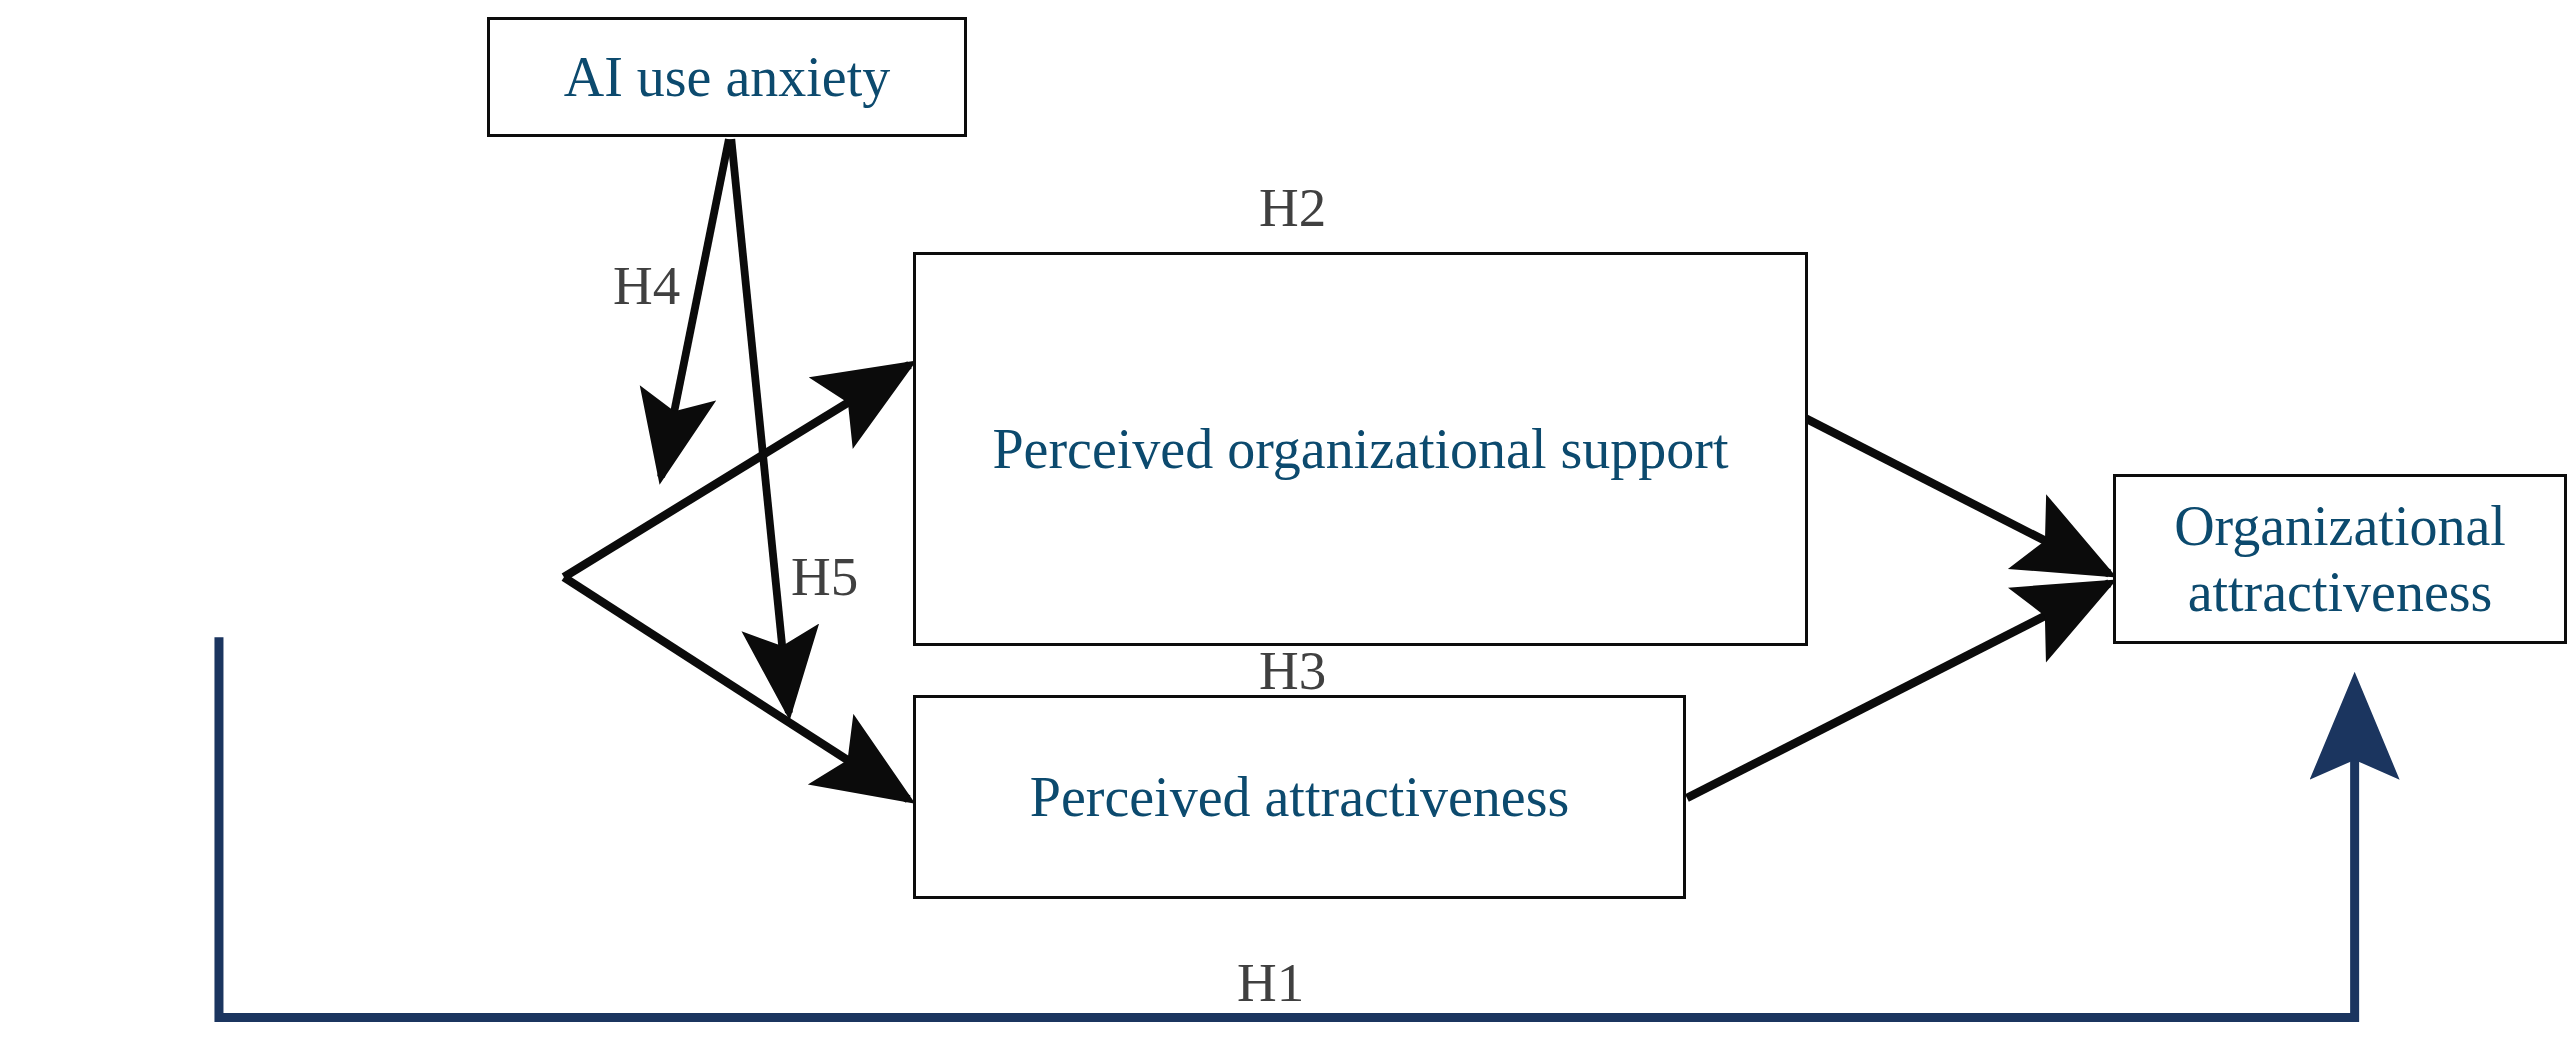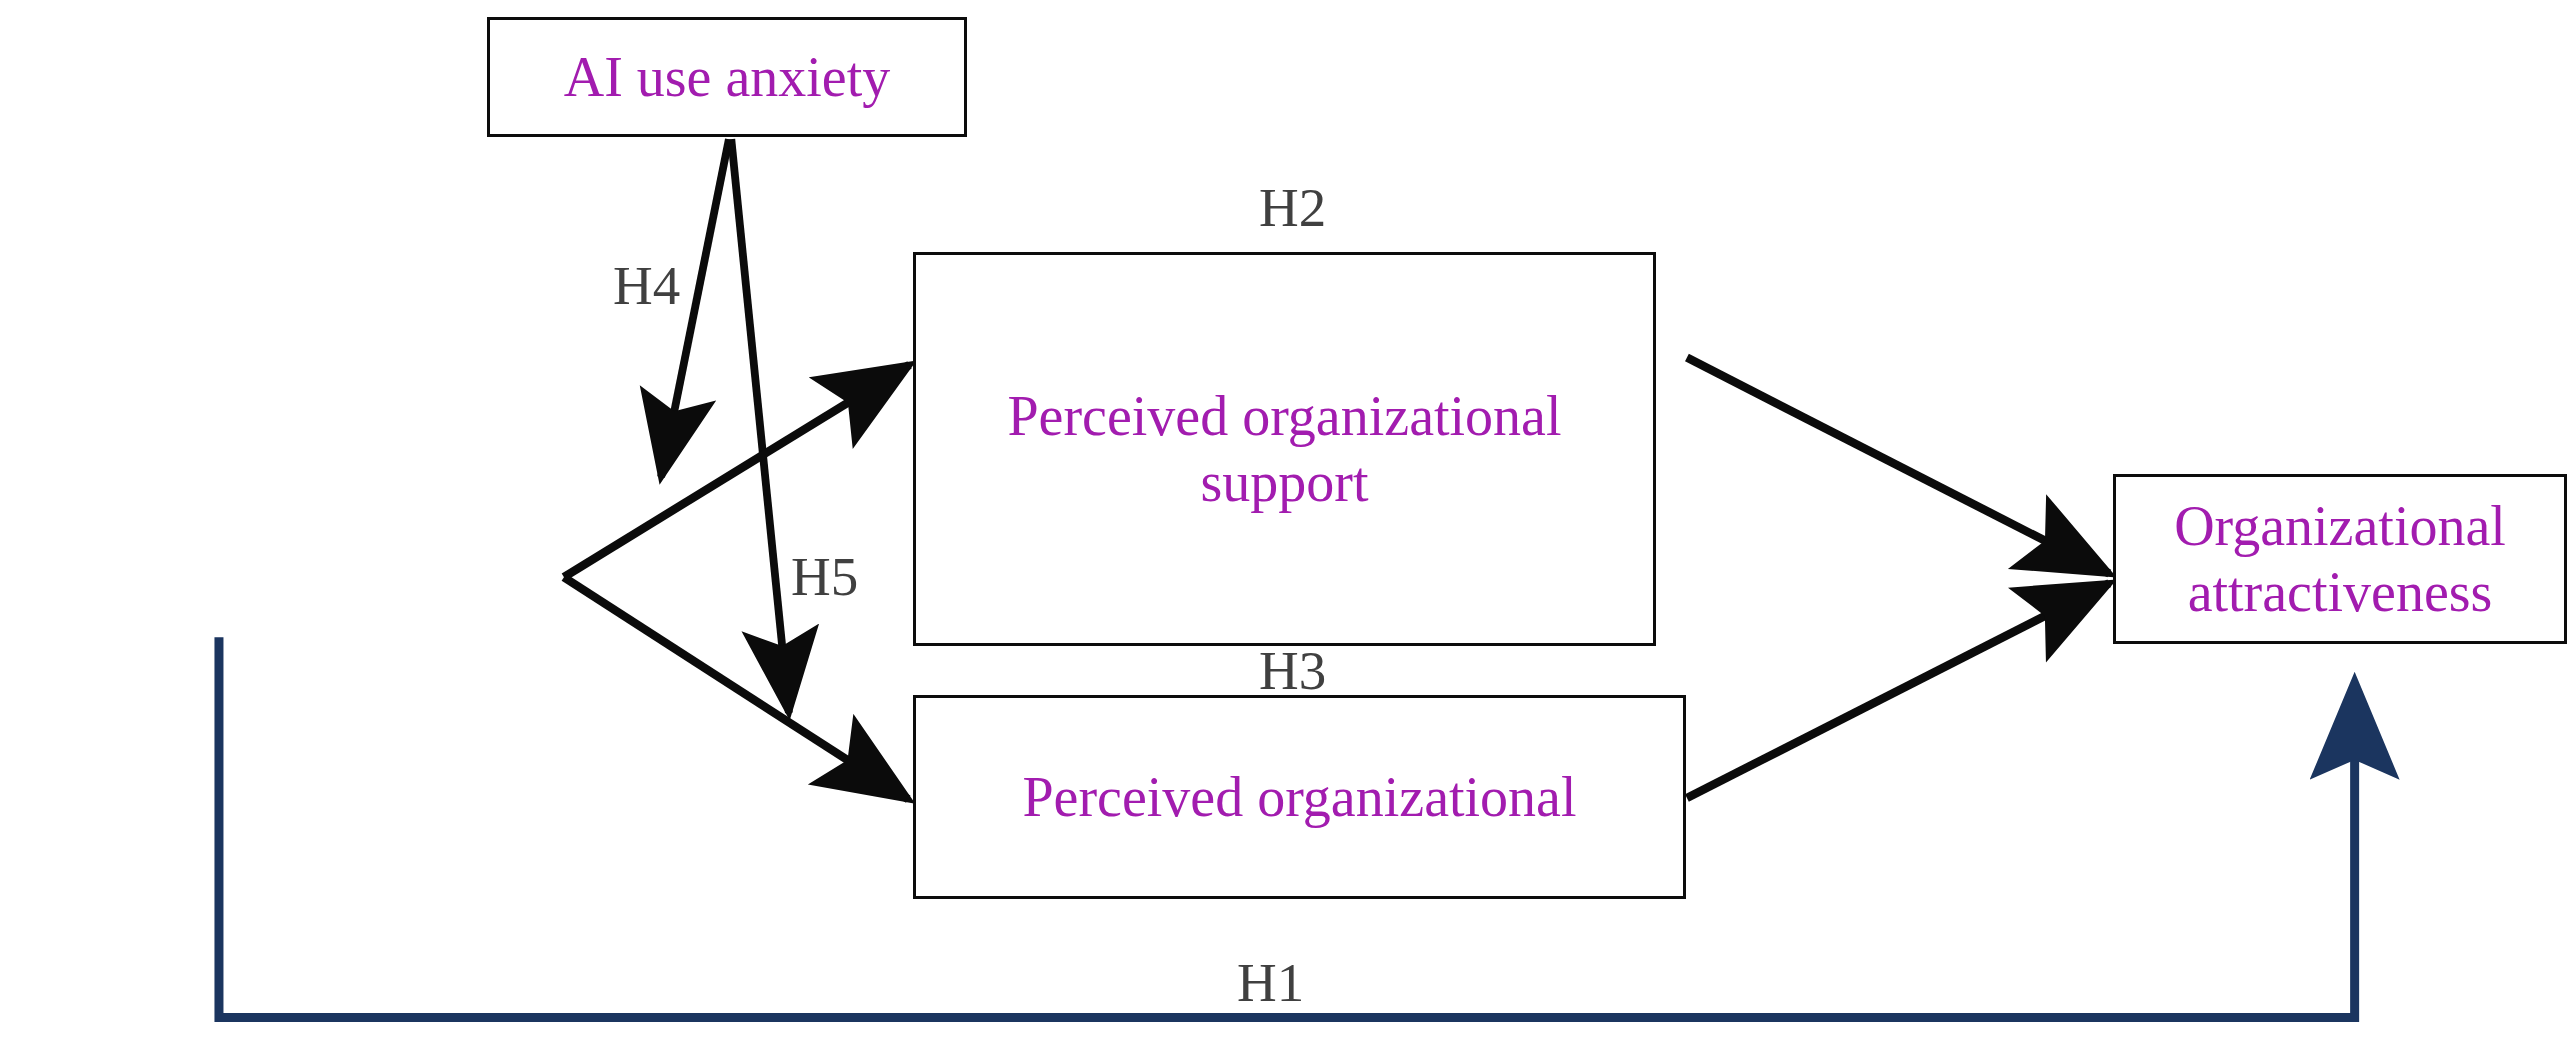--- a/index.html
+++ b/index.html
@@ -27,32 +27,32 @@
   }
   .node {
     position: absolute;
     box-sizing: border-box;
     background: #ffffff;
     border: 3.6px solid #0c0c0c;
     display: flex;
     align-items: center;
     justify-content: center;
     text-align: center;
-    color: #a21caf;
+    color: #0c4a6e;
     line-height: 1.18;
     padding: 2.4px 10.8px;
   }
   .node .label {
     display: block;
     width: 100%;
   }
   
   #node-ai-use-anxiety      { left: 487px;  top: 17px;   width: 480px;  height: 120px;  font-size: 56px; }
   #node-ai-explainability   { left: 4.8px;    top: 520px;  width: 558px;  height: 116px;  font-size: 56px; }
-  #node-perceived-org-support { left: 913px; top: 252px; width: 743px; height: 394px; font-size: 56px; }
+  #node-perceived-org-support { left: 913px; top: 252px; width: 895px; height: 394px; font-size: 56px; }
   #node-perceived-innovativeness { left: 913px; top: 695px; width: 773px; height: 204px; font-size: 56px; }
   #node-org-attractiveness  { left: 2113px; top: 474px;  width: 454px;  height: 170px;  font-size: 56px; }
 
   .edge-label {
     position: absolute;
     color: #404040;
     font-size: 55px;
     line-height: 1;
     white-space: nowrap;
   }
@@ -109,21 +109,21 @@
   <div class="node" id="node-ai-use-anxiety">
     <span class="label">AI use anxiety</span>
   </div>
 
 
   <div class="node" id="node-perceived-org-support">
     <span class="label">Perceived organizational support</span>
   </div>
 
   <div class="node" id="node-perceived-innovativeness">
-    <span class="label">Perceived organizational</span>
+    <span class="label">Perceived attractiveness</span>
   </div>
 
   <div class="node" id="node-org-attractiveness">
     <span class="label">Organizational attractiveness</span>
   </div>
 
   <div class="edge-label" id="label-h1">H1</div>
   <div class="edge-label" id="label-h2">H2</div>
   <div class="edge-label" id="label-h3">H3</div>
   <div class="edge-label" id="label-h4">H4</div>

